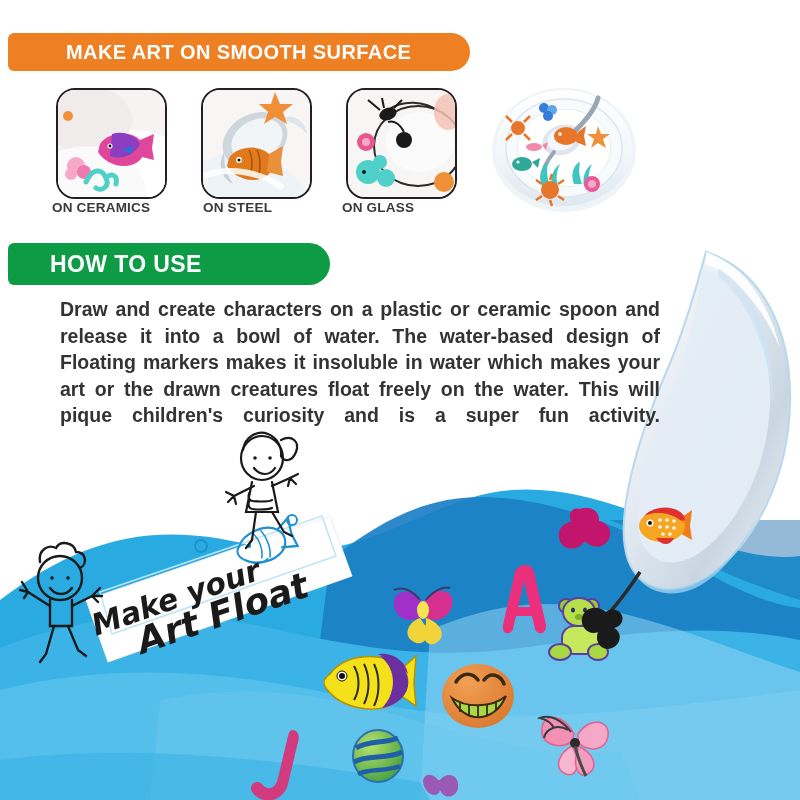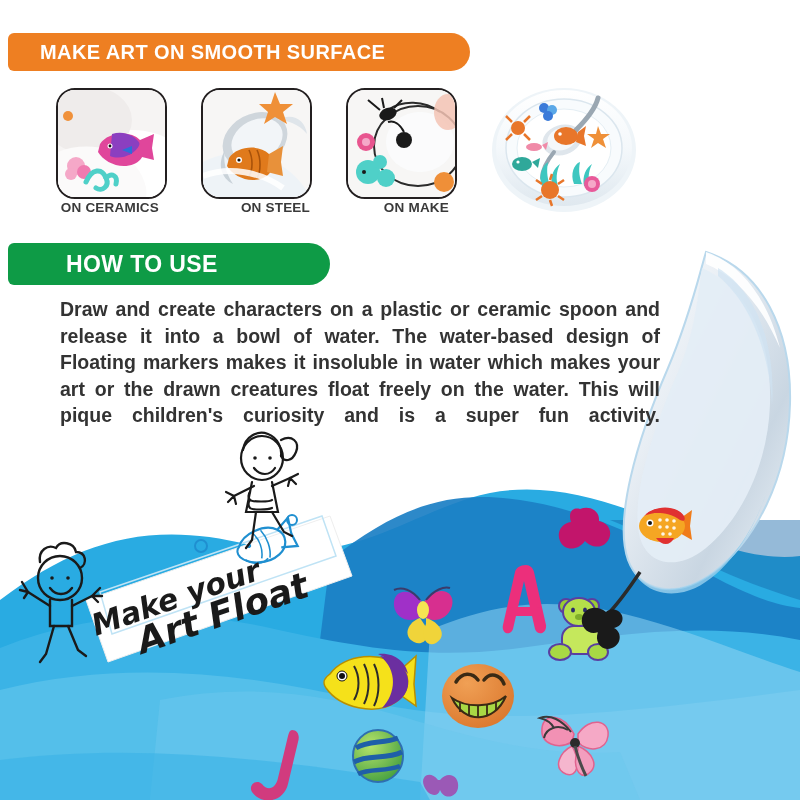--- a/index.html
+++ b/index.html
@@ -13,40 +13,40 @@
 
   
   .banner{
     position:absolute;display:flex;align-items:center;
     color:#fff;font-weight:bold;letter-spacing:.4px;
     box-sizing:border-box;
   }
   .banner-orange{
     left:8px;top:33px;width:462px;height:38px;
     background:#ee7f22;border-radius:6px 19px 19px 6px;
-    padding-left:32px;font-size:20px;
+    padding-left:58px;font-size:20px;
   }
   .banner-green{
     left:8px;top:243px;width:322px;height:42px;
     background:#0e9b46;border-radius:6px 21px 21px 6px;
-    padding-left:58px;font-size:23px;
+    padding-left:42px;font-size:23px;
   }
 
   
   .thumbs{position:absolute;left:56px;top:88px;width:420px;height:135px;}
   .thumb{
     position:absolute;top:0;width:107px;height:107px;
     border:2px solid #231f20;border-radius:19px;overflow:hidden;
     background:#f2f2f2;
   }
   .thumb:nth-of-type(1){left:0;}
   .thumb:nth-of-type(2){left:145px;}
   .thumb:nth-of-type(3){left:290px;}
   .thumb-cap{
-    position:absolute;top:112px;width:107px;text-align:right;
+    position:absolute;top:112px;width:107px;text-align:left;
     font-size:13.5px;font-weight:bold;color:#3a3a3a;letter-spacing:.2px;
     white-space:nowrap;
   }
   .thumb-cap.c1{left:-4px;}
   .thumb-cap.c2{left:147px;}
   .thumb-cap.c3{left:286px;}
 
   
   .howto-text{
     position:absolute;left:60px;top:296px;width:600px;
@@ -391,21 +391,21 @@
         </g>
 
         <circle cx="96" cy="92" r="10" fill="#ef8f38"></circle>
 
         <ellipse cx="100" cy="22" rx="14" ry="18" fill="#f3c3b4" opacity="0.85"></ellipse>
       </svg>
     </div>
 
     <div class="thumb-cap c1">ON CERAMICS</div>
     <div class="thumb-cap c2">ON STEEL</div>
-    <div class="thumb-cap c3">ON MAKE</div>
+    <div class="thumb-cap c3">ON GLASS</div>
   </div>
 
   <svg style="position:absolute;left:484px;top:78px;" width="160" height="140" viewBox="0 0 160 140">
     <ellipse cx="80" cy="72" rx="72" ry="62" fill="#eef4f8"></ellipse>
     <ellipse cx="80" cy="70" rx="68" ry="58" fill="url(#bowlG)"></ellipse>
     <ellipse cx="80" cy="70" rx="58" ry="49" fill="#f8fbfd" stroke="#dbe6ee" stroke-width="1.5"></ellipse>
     <ellipse cx="80" cy="70" rx="47" ry="39" fill="#ffffff" stroke="#e4eef4" stroke-width="1"></ellipse>
 
     <g>
       <ellipse cx="78" cy="62" rx="20" ry="15" transform="rotate(-18 78 62)" fill="#dfe6ec"></ellipse>

